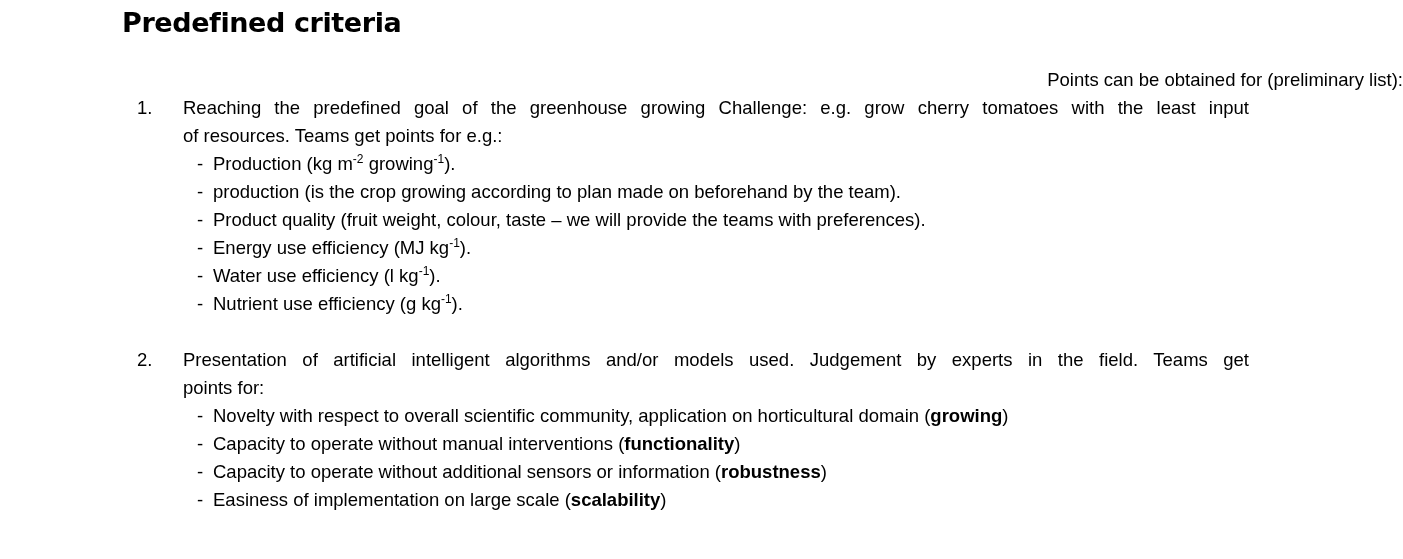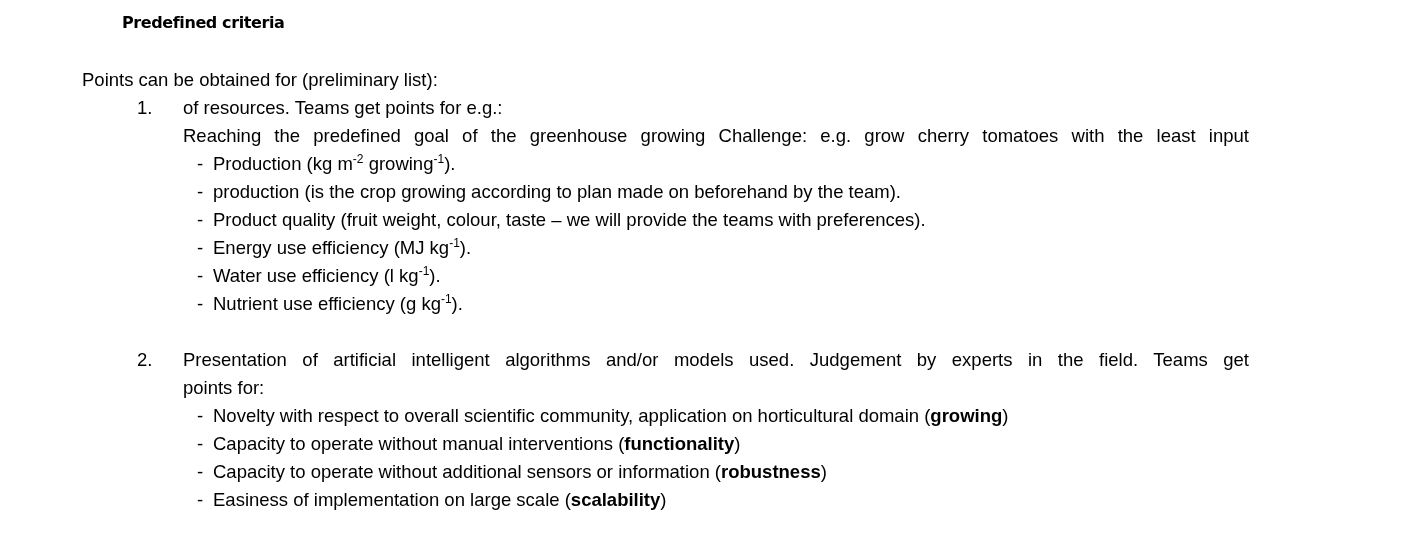--- a/index.html
+++ b/index.html
@@ -19,27 +19,28 @@
   .page {
     position: relative;
     width: 1403px;
     height: 559px;
     background: #ffffff;
   }
   .doc-title {
     margin: 8px 0 0 122px;
     font-family: "DejaVu Sans", sans-serif;
     font-weight: bold;
-    font-size: 16px;
+    font-size: 27px;
     line-height: 30px;
     letter-spacing: -0.4px;
   }
   .intro {
-    margin: 28px 0 0 82px;
+    margin: 28px 0 0 51px;
     line-height: 28px;
+    text-align: right;
   }
   .numbered-list {
     margin: 0;
     padding: 0;
     list-style: none;
   }
   .num-item {
     position: relative;
     margin-left: 137px;
     width: 1112px;
@@ -89,22 +90,22 @@
 </head>
 <body>
 
 <div class="page">
   <h1 class="doc-title">Predefined criteria</h1>
   <p class="intro">Points can be obtained for (preliminary list):</p>
   <div class="numbered-list" id="list-root">
       <div class="num-item">
         <span class="num-label">1.</span>
         <div class="item-body">
+          <div class="line justify"><span>Reaching the predefined goal of the greenhouse growing Challenge: e.g. grow cherry tomatoes with the least input</span></div>
           <div class="line"><span>of resources. Teams get points for e.g.:</span></div>
-          <div class="line justify"><span>Reaching the predefined goal of the greenhouse growing Challenge: e.g. grow cherry tomatoes with the least input</span></div>
           <div class="sub-list">
             <div class="sub-item">
               <span class="dash">-</span>
               <div class="sub-body">
                 <div class="line"><span>Production (kg m</span><sup class="seg-sup">-2</sup><span> growing</span><sup class="seg-sup">-1</sup><span>).</span></div>
               </div>
             </div>
             <div class="sub-item">
               <span class="dash">-</span>
               <div class="sub-body">

